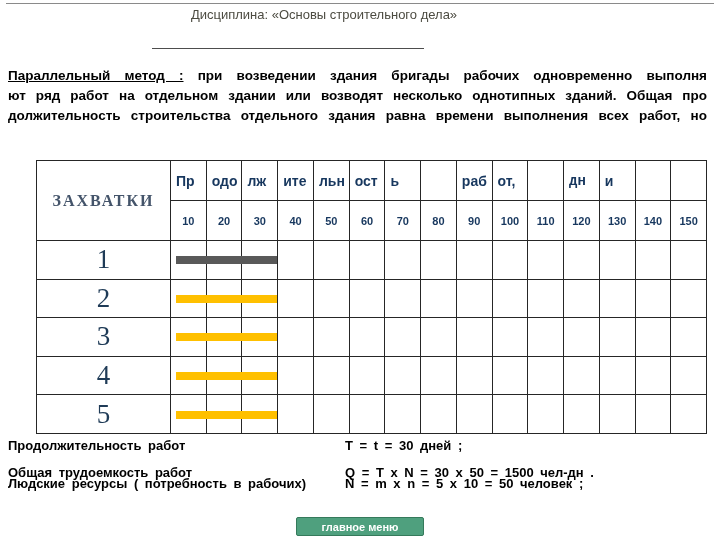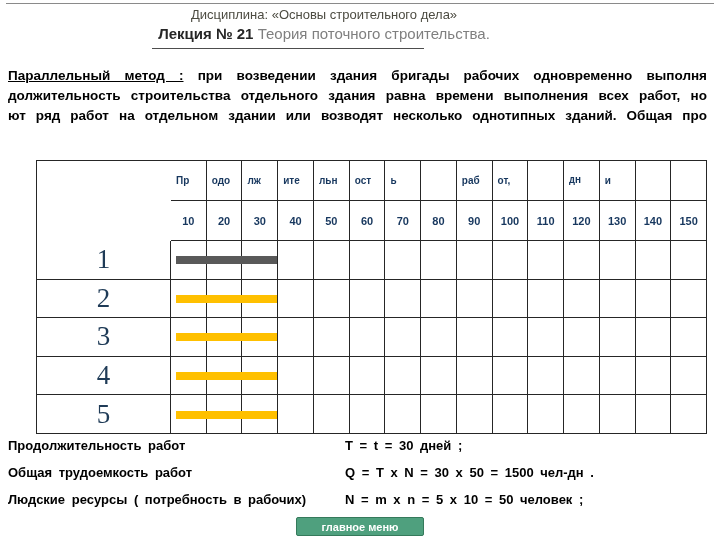--- a/index.html
+++ b/index.html
@@ -18,59 +18,57 @@
   .lead{text-decoration:underline;}
   .gantt{position:absolute;top:160px;left:36px;width:671px;display:grid;box-sizing:border-box;
          grid-template-columns:134px repeat(15,1fr);
          grid-template-rows:40px 40px repeat(5,38.6px);
          border-top:1px solid #262626;border-left:1px solid #262626;}
   .cell{border-right:1px solid #262626;border-bottom:1px solid #262626;box-sizing:border-box;
         overflow:hidden;}
   .corner{grid-row:1/3;grid-column:1;display:flex;align-items:center;justify-content:center;
           font-family:"Liberation Serif",serif;font-weight:700;font-size:16px;
           letter-spacing:2px;color:#44546a;}
-  .frag{display:flex;align-items:center;padding-left:5px;font-size:10px;font-weight:700;color:#17375e;}
+  .frag{display:flex;align-items:center;padding-left:5px;font-size:14px;font-weight:700;color:#17375e;}
   .scale{display:flex;align-items:center;justify-content:center;font-size:11px;font-weight:700;color:#17375e;}
   .rowlabel{display:flex;align-items:center;justify-content:center;
             font-family:"Liberation Serif",serif;font-size:27px;color:#1f3b57;}
   .bar{align-self:center;height:8px;margin-left:5px;margin-right:1px;position:relative;z-index:2;}
   .frow{position:absolute;left:8px;width:704px;display:flex;font-weight:700;font-size:13px;
         color:#000;word-spacing:3px;}
   .frow .flabel{width:337px;flex:none;}
-  .frow1{top:438px;} .frow2{top:492px;} .frow3{top:465px;}
+  .frow1{top:438px;} .frow2{top:476px;} .frow3{top:465px;}
   .menu-btn{position:absolute;top:517px;left:50%;transform:translateX(-50%);
             width:128px;height:19px;color:#fff;font-weight:700;font-size:11px;
             border:1px solid #357a5b;border-radius:2px;display:flex;align-items:center;
             justify-content:center;cursor:pointer;padding:0;
             font-family:"Liberation Sans",sans-serif;background:#4fa07e;}
 </style>
 </head>
 <body>
 
 <div class="slide">
 
   <div class="top-rule"></div>
 
   <div class="title">
     <div class="t1">Дисциплина:  «Основы строительного дела»</div>
-    <div class="t2">
-      <span class="strong">Лекция № 21</span><span class="rest"> Теория поточного строительства.</span>
-    </div>
   </div>
   <div class="title-underline"></div>
 
   <div class="para">
     <div class="pline just">
       <span class="lead">Параллельный метод :</span><span> при возведении здания бригады рабочих одновременно выполня</span>
     </div>
+    <div class="pline just">ют ряд работ на отдельном здании или возводят несколько однотипных зданий. Общая про</div>
     <div class="pline just">должительность строительства отдельного здания равна времени выполнения всех работ, но</div>
-    <div class="pline just">ют ряд работ на отдельном здании или возводят несколько однотипных зданий. Общая про</div>
   </div>
 
   <div class="gantt">
+    <div class="cell corner">ЗАХВАТКИ</div>
 
   <div class="cell frag" style="grid-area: 1 / 2;">Пр</div>
       <div class="cell frag" style="grid-area: 1 / 3;">одо</div>
       <div class="cell frag" style="grid-area: 1 / 4;">лж</div>
       <div class="cell frag" style="grid-area: 1 / 5;">ите</div>
       <div class="cell frag" style="grid-area: 1 / 6;">льн</div>
       <div class="cell frag" style="grid-area: 1 / 7;">ост</div>
       <div class="cell frag" style="grid-area: 1 / 8;">ь</div>
       <div class="cell frag" style="grid-area: 1 / 9;"></div>
       <div class="cell frag" style="grid-area: 1 / 10;">раб</div>

